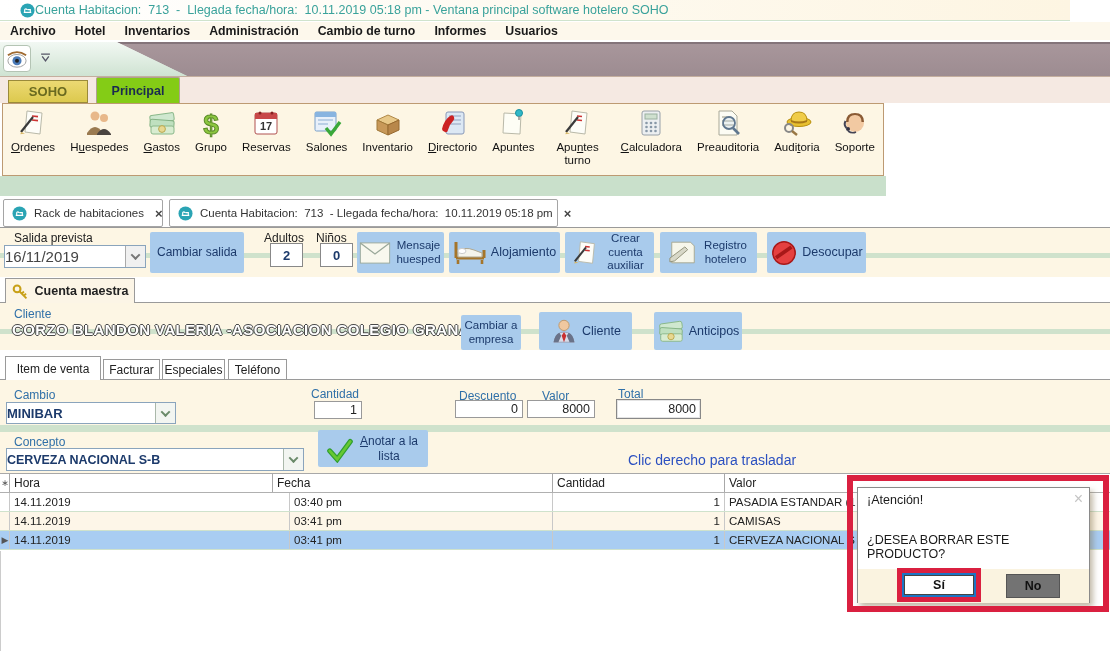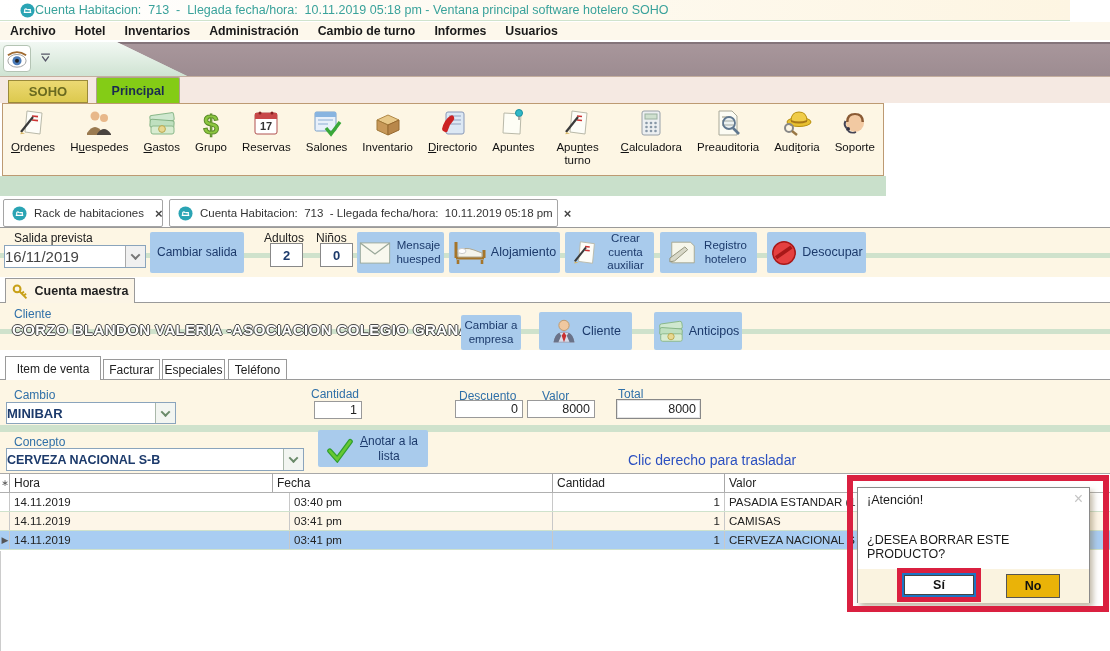--- a/index.html
+++ b/index.html
@@ -85,21 +85,21 @@
 
   
   .redframe { left:847px; top:475px; width:262px; height:137px; border:6px solid #da2040; z-index:16; pointer-events:none; }
   .dialog { left:857px; top:487px; width:233px; height:116px; background:#fff; border:1px solid #8a8a8a; box-shadow:3px 4px 6px rgba(120,100,60,.45); z-index:15; }
   .dtitle { position:absolute; left:9px; top:5px; font-size:12.5px; color:#1a1a1a; }
   .dclose { position:absolute; right:6px; top:2px; font-size:16px; color:#c4c4c4; cursor:pointer; }
   .dmsg { position:absolute; left:9px; top:45px; font-size:12.5px; color:#1a1a1a; }
   .dbtnstrip { position:absolute; left:0; top:81px; width:231px; height:34px; background:#faf3e0; }
   .siring { position:absolute; left:40px; top:81px; width:84px; height:34px; border:5px solid #da2040; z-index:17; }
   .sibtn { width:74px; height:24px; background:#fff; border:2px solid #1b75c5; box-shadow:inset 0 0 0 1px #444; font-family:"Liberation Sans",sans-serif; font-size:12.5px; font-weight:700; color:#111; cursor:pointer; }
-  .nobtn { position:absolute; left:148px; top:86px; width:54px; height:24px; background:#eab308; border:1px solid #555; font-family:"Liberation Sans",sans-serif; font-size:12.5px; font-weight:700; color:#111; cursor:pointer; }
+  .nobtn { position:absolute; left:148px; top:86px; width:54px; height:24px; background:#737373; border:1px solid #555; font-family:"Liberation Sans",sans-serif; font-size:12.5px; font-weight:700; color:#111; cursor:pointer; }
 </style>
 </head>
 <body>
 
 <div class="abs titlebar">
   <span style="display:flex">
       <svg width="15" height="15" viewBox="0 0 16 16">
         <circle cx="8" cy="8" r="7.5" fill="#2aa4b4"></circle>
         <path d="M4 10 h8 M5 10 v-2.5 a1.2 1.2 0 0 1 2.4 0 M8 7 h3 v3" stroke="#fff" stroke-width="1.2" fill="none"></path>
       </svg>

